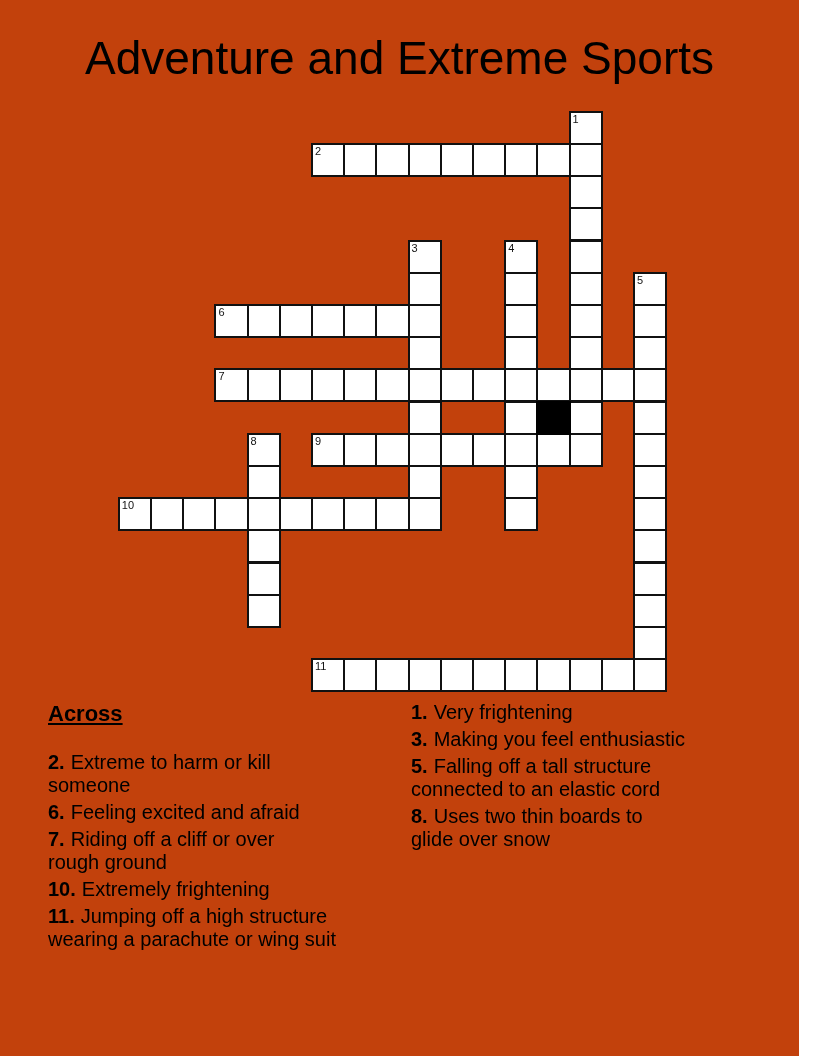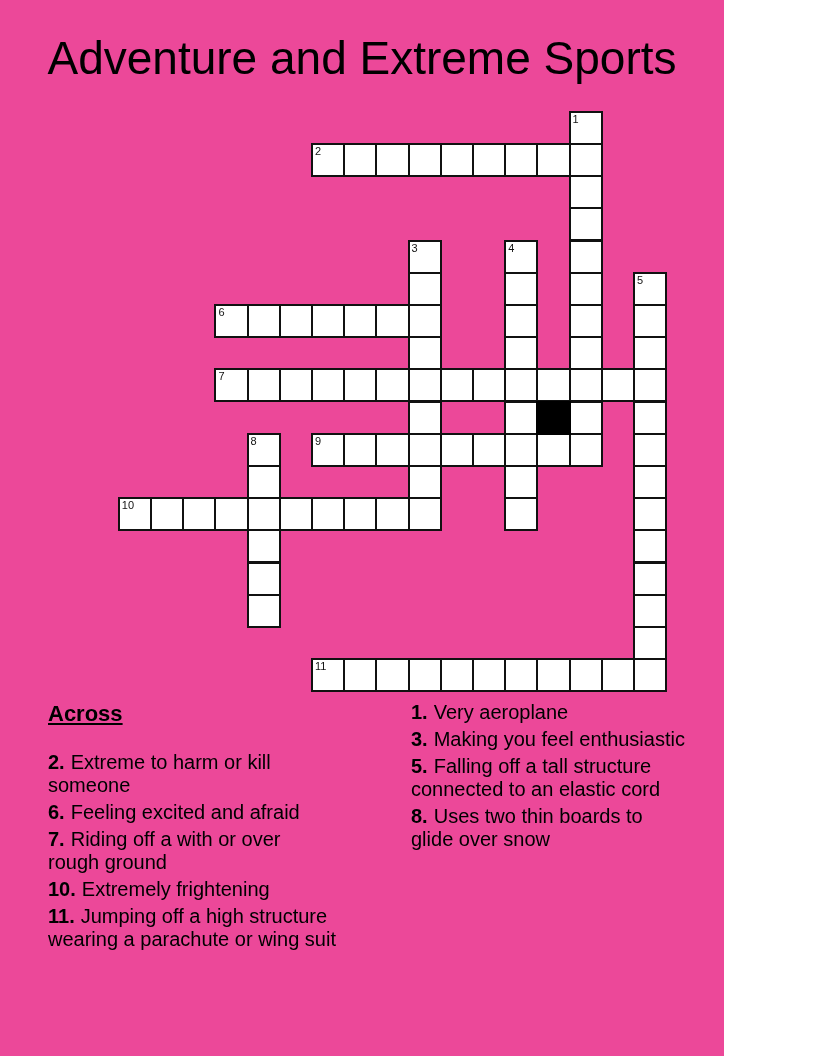--- a/index.html
+++ b/index.html
@@ -2,23 +2,23 @@
 <html><head>
 <meta charset="utf-8">
 <style>
   html, body {
     margin: 0;
     padding: 0;
     background: #ffffff;
   }
   .page {
     position: relative;
-    width: 724px;
+    width: 799px;
     height: 1056px;
-    background: #ec4899;
+    background: #c2410c;
     overflow: hidden;
     font-family: "Liberation Sans", "DejaVu Sans", sans-serif;
     color: #000000;
   }
   .title {
     margin: 32px 0 0 0;
     font-size: 46px;
     line-height: 53px;
     font-weight: 400;
     text-align: center;
@@ -207,31 +207,31 @@
       <div class="cell" style="left: 600.8px; top: 658.1px;"></div>
       <div class="cell black" style="left: 536.4px; top: 400.5px;"></div>
     </div>
 
   <div class="clues across-col">
     <h2>Across</h2>
     <div>
         <p class="clue"><b class="clue-number">2.</b><span class="clue-text">Extreme to harm or kill
 someone</span></p>
         <p class="clue"><b class="clue-number">6.</b><span class="clue-text">Feeling excited and afraid</span></p>
-        <p class="clue"><b class="clue-number">7.</b><span class="clue-text">Riding off a with or over
+        <p class="clue"><b class="clue-number">7.</b><span class="clue-text">Riding off a cliff or over
 rough ground</span></p>
         <p class="clue"><b class="clue-number">10.</b><span class="clue-text">Extremely frightening</span></p>
         <p class="clue"><b class="clue-number">11.</b><span class="clue-text">Jumping off a high structure
 wearing a parachute or wing suit</span></p>
       </div>
   </div>
 
   <div class="clues down-col">
     <div>
-        <p class="clue"><b class="clue-number">1.</b><span class="clue-text">Very aeroplane</span></p>
+        <p class="clue"><b class="clue-number">1.</b><span class="clue-text">Very frightening</span></p>
         <p class="clue"><b class="clue-number">3.</b><span class="clue-text">Making you feel enthusiastic</span></p>
         <p class="clue"><b class="clue-number">5.</b><span class="clue-text">Falling off a tall structure
 connected to an elastic cord</span></p>
         <p class="clue"><b class="clue-number">8.</b><span class="clue-text">Uses two thin boards to
 glide over snow</span></p>
       </div>
   </div>
 
 </div>
 

